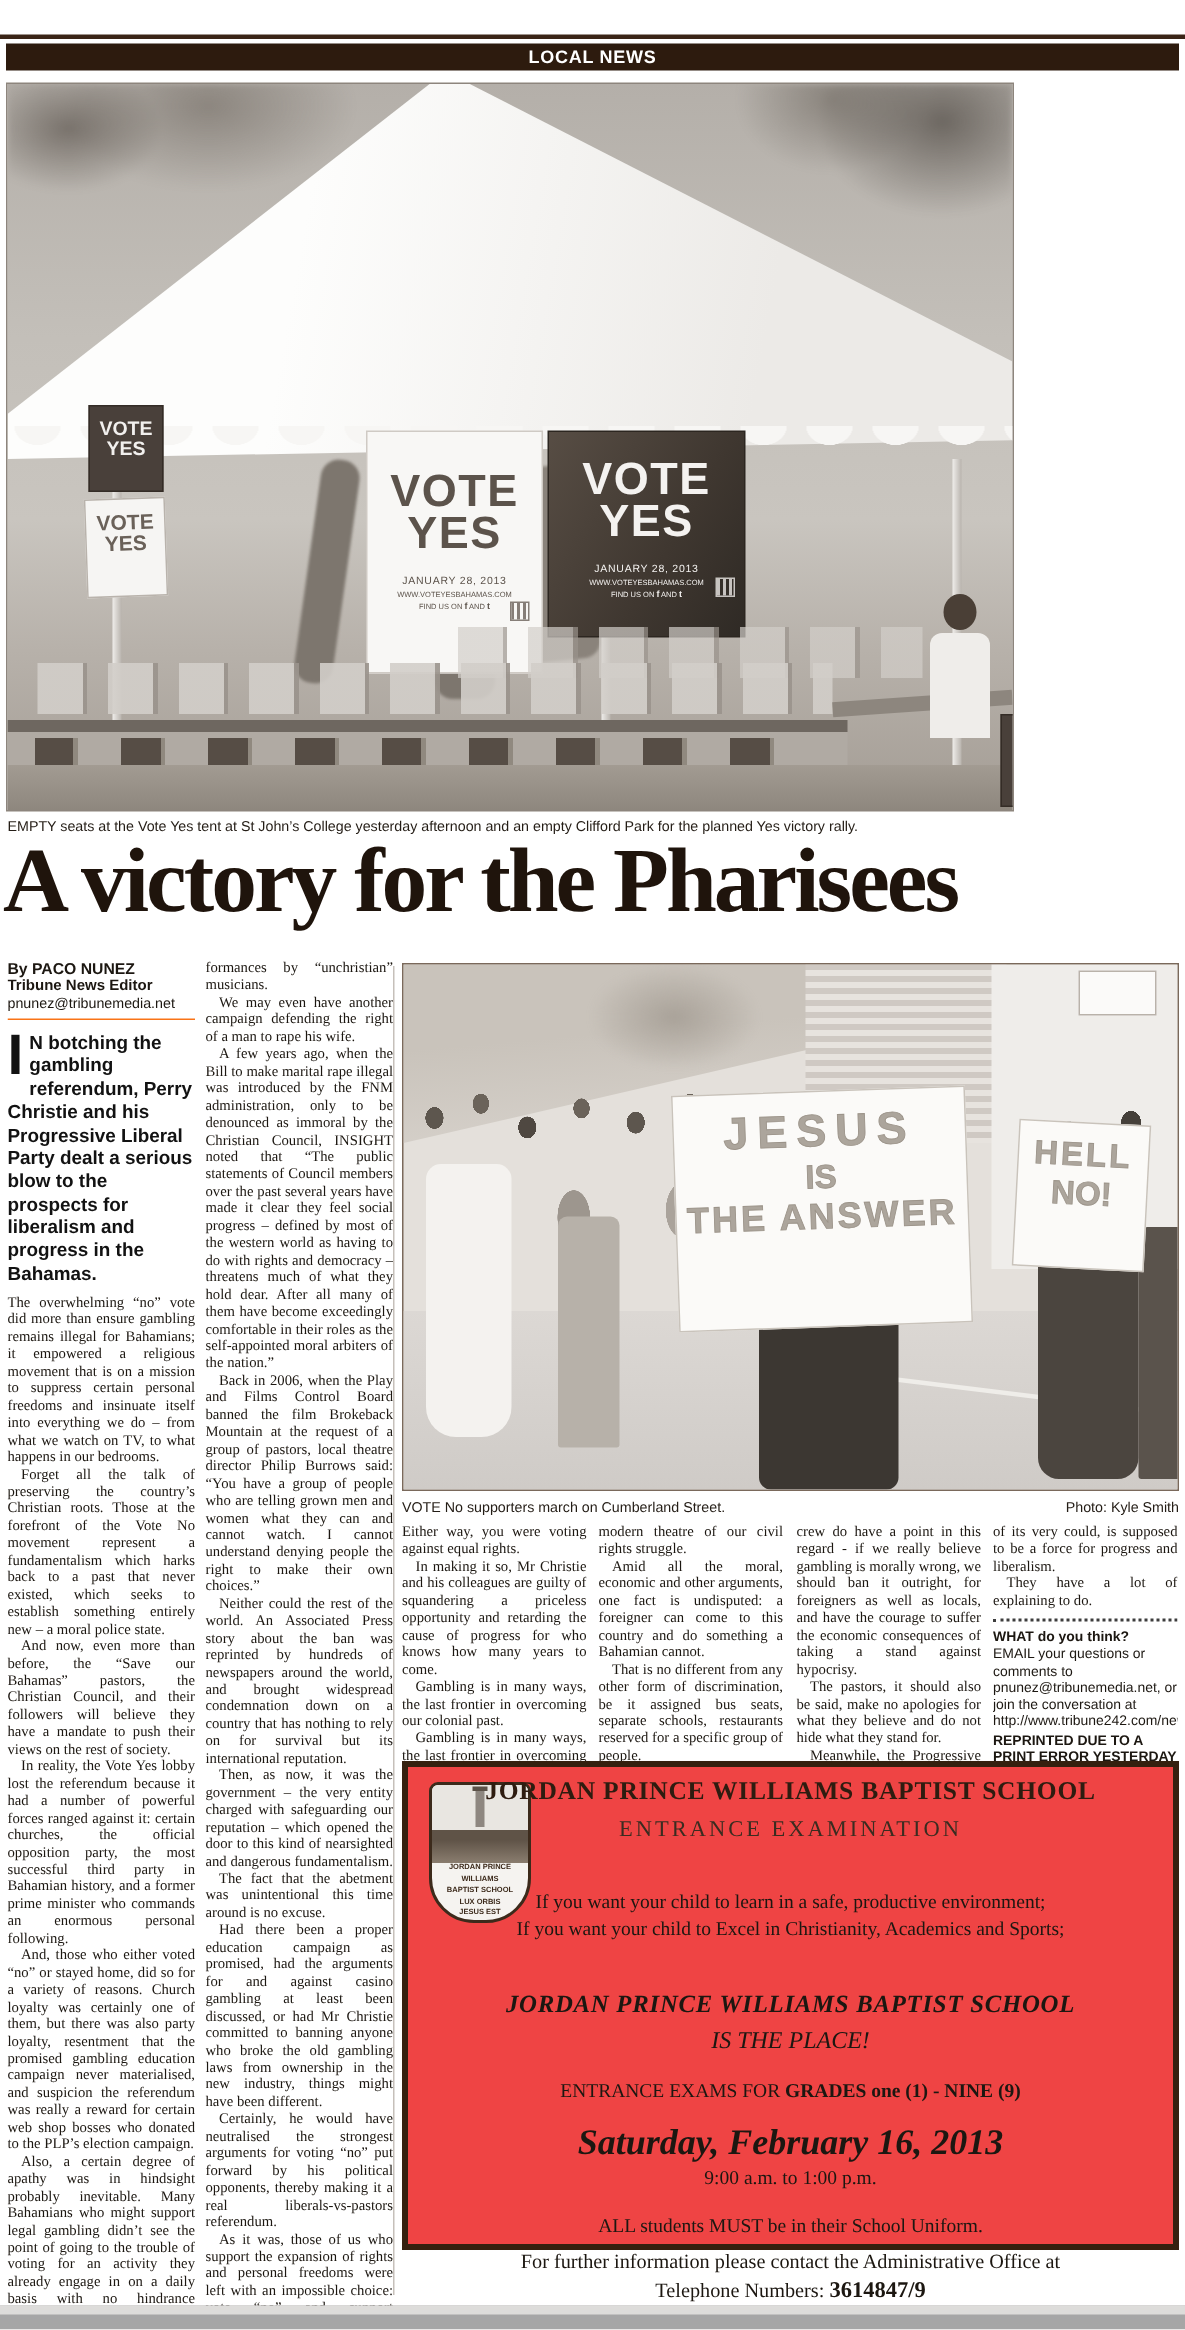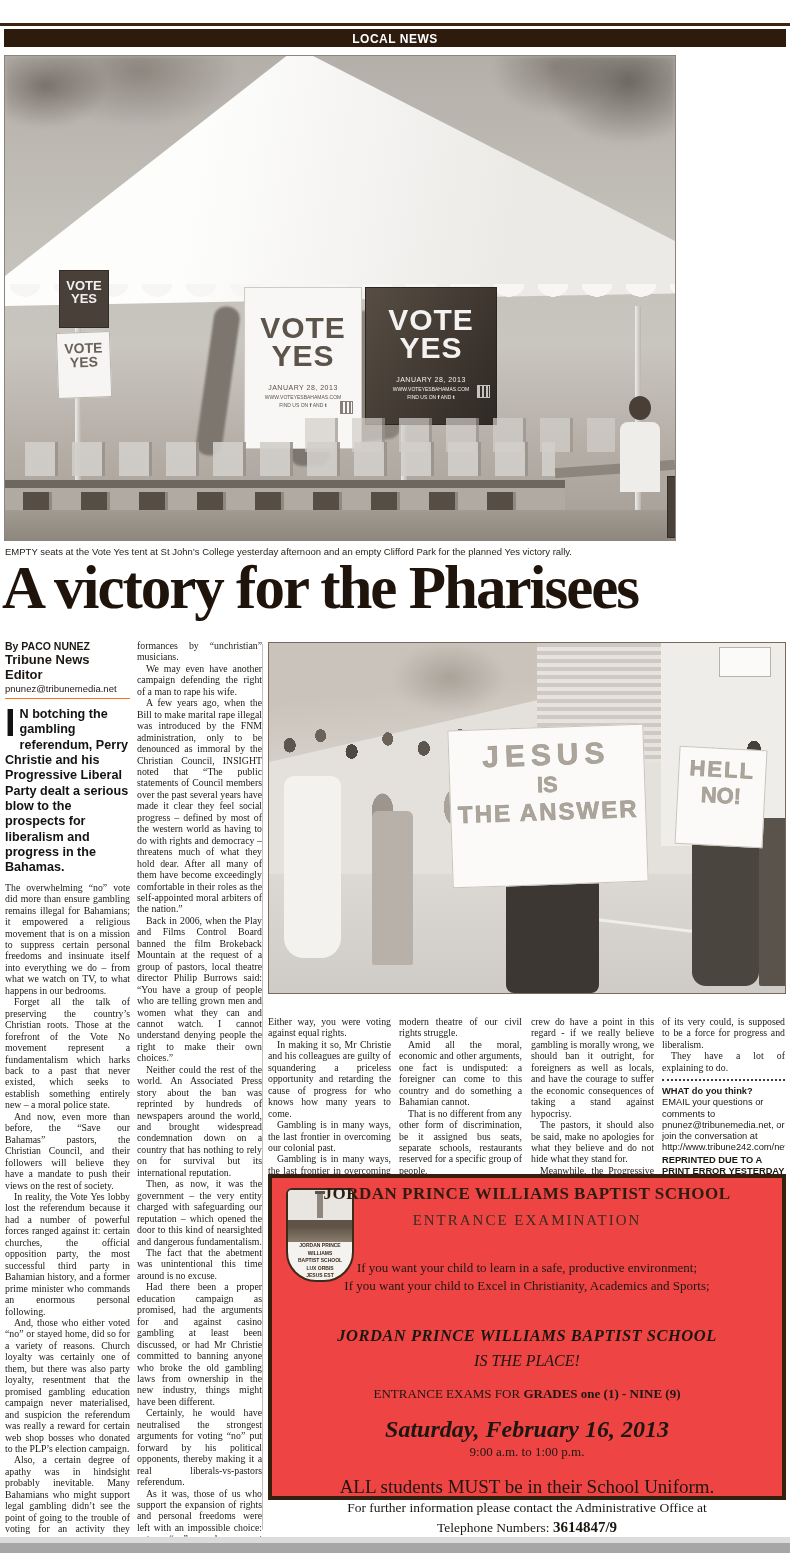--- a/index.html
+++ b/index.html
@@ -103,21 +103,21 @@
   .c2 { left:137px; height:906px; }
   .lower { top:376px; height:164px; width:123px; }
   .c3 { left:268px; } .c4 { left:399px; } .c5 { left:531px; } .c6 { left:662px; height:172px; }
   .para { text-indent:9px; margin:0; }
   .para:first-child { text-indent:0; }
   .vrule { position:absolute; left:262px; top:4px; width:1px; height:886px; background:#c6c0ba; }
 
   .byline { font-family:"Liberation Sans",sans-serif; text-align:left; border-bottom:1px solid #f97316;
             padding-bottom:4px; margin-bottom:8px; }
   .byline .b1 { font-size:10.5px; font-weight:bold; }
-  .byline .b2 { font-size:13px; font-weight:bold; }
+  .byline .b2 { font-size:10px; font-weight:bold; }
   .byline .b3 { font-size:9.5px; }
   .intro { font-family:"Liberation Sans",sans-serif; font-size:12.6px; font-weight:bold; line-height:1.22;
            text-align:left; color:#121212; margin-bottom:6px; }
   .dropcap { float:left; font-size:38px; line-height:.82; margin:1px 4px 0 0; font-weight:bold; }
 
   
   .march-photo { position:absolute; left:268px; top:2px; width:518px; height:352px; overflow:hidden;
                  background:#e4e0db; border:1px solid #7a695b; }
   .mp-hill { position:absolute; left:0; top:0; width:55%; height:34%;
              background:linear-gradient(175deg,#c9c3bb 40%,#d8d3cd 100%);
@@ -184,21 +184,21 @@
   .ad-title { top:6px; font-weight:bold; font-size:17px; letter-spacing:.5px; color:#2e1c10; }
   .ad-sub { top:34px; font-size:15px; letter-spacing:2px; color:#3a2c20; }
   .ad-l1 { top:82px; font-size:13px; }
   .ad-l2 { top:100px; font-size:13px; }
   .ad-school { top:148px; font-size:16.5px; font-weight:bold; font-style:italic; letter-spacing:.5px; }
   .ad-place { top:174px; font-size:16px; font-style:italic; }
   .ad-exams { top:208px; font-size:13px; }
   .ad-exams b { font-weight:bold; }
   .ad-date { top:238px; font-size:24px; font-weight:bold; font-style:italic; }
   .ad-time { top:266px; font-size:13px; }
-  .ad-uniform { top:298px; font-size:19px; }
+  .ad-uniform { top:298px; font-size:13px; }
   .ad-c1 { top:322px; font-size:13.5px; }
   .ad-c2 { top:341px; font-size:13.5px; }
   .ad-c2 b { font-size:15px; }
   .crest { position:absolute; left:14px; top:10px; width:68px; height:94px; border:2px solid #3c2a1b;
            border-radius:6px 6px 30px 30px; overflow:hidden; background:#f5f3f0; text-align:center; }
   .crest .sky { height:30px; background:#e9e6e1; position:relative; }
   .crest .lh { position:absolute; left:50%; top:4px; width:6px; height:24px; margin-left:-3px;
                background:repeating-linear-gradient(180deg,#8e8identity780 0 0); background:#8e8780; }
   .crest .lh::before { content:""; position:absolute; left:-2px; top:-3px; width:10px; height:3px; background:#5c5248; }
   .crest .land { height:22px; background:linear-gradient(180deg,#5f5347 30%,#8a7d6f); }
@@ -354,20 +354,24 @@
       <div class="placard placard-jesus">
         <div class="l1">JESUS</div>
         <div class="l2">IS</div>
         <div class="l3">THE ANSWER</div>
       </div>
       <div class="placard placard-hell">
         <div class="l1">HELL</div>
         <div class="l2">NO!</div>
       </div>
     </figure>
+    <div class="march-caption">
+      <span>VOTE No supporters march on Cumberland Street.</span>
+      <span>Photo: Kyle Smith</span>
+    </div>
 
     <div class="col lower c3">
       <div>
           <p class="para">Either way, you were voting against equal rights.</p>
           <p class="para">In making it so, Mr Christie and his colleagues are guilty of squandering a priceless opportunity and retarding the cause of progress for who knows how many years to come.</p>
           <p class="para">Gambling is in many ways, the last frontier in overcoming our colonial past.</p>
           <p class="para">Gambling is in many ways, the last frontier in overcoming our colonial past. It is the</p>
         </div>
     </div>
     <div class="col lower c4">

